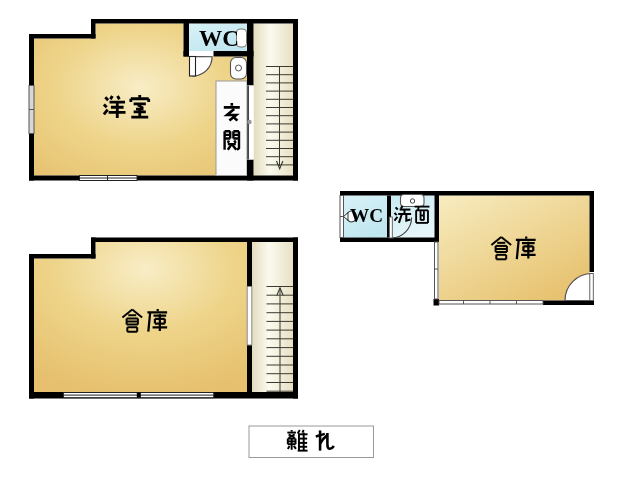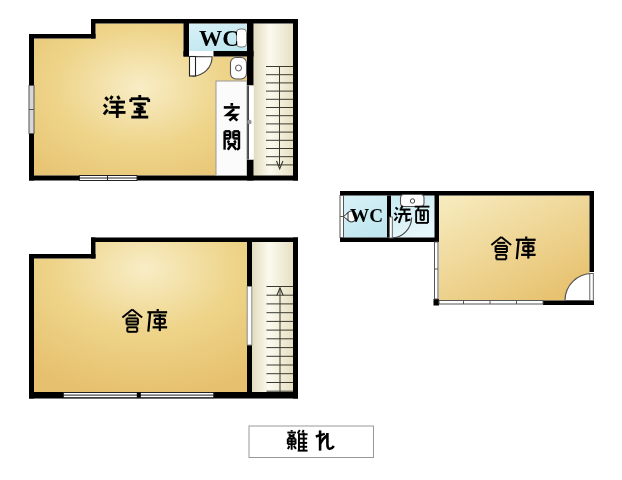--- a/index.html
+++ b/index.html
@@ -1,17 +1,17 @@
 <!DOCTYPE html>
 <html><head>
 <meta charset="utf-8">
 <style>
 html,body{margin:0;padding:0;background:#ffffff;}
 #plan{position:relative;width:622px;height:480px;background:#ffffff;overflow:hidden;
-font-family:"Liberation Sans",sans-serif;}
+font-family:"Liberation Sans",sans-serif;border-radius:28px;}
 </style>
 </head>
 <body>
 <div id="plan">
 <svg width="622" height="480" viewBox="0 0 622 480" xmlns="http://www.w3.org/2000/svg">
 <defs>
 <radialGradient id="tanA" cx="0.5" cy="0.42" r="0.8">
 <stop offset="0" stop-color="#f8edc6"></stop>
           <stop offset="0.5" stop-color="#eed489"></stop>
           <stop offset="1" stop-color="#e6c06e"></stop>

